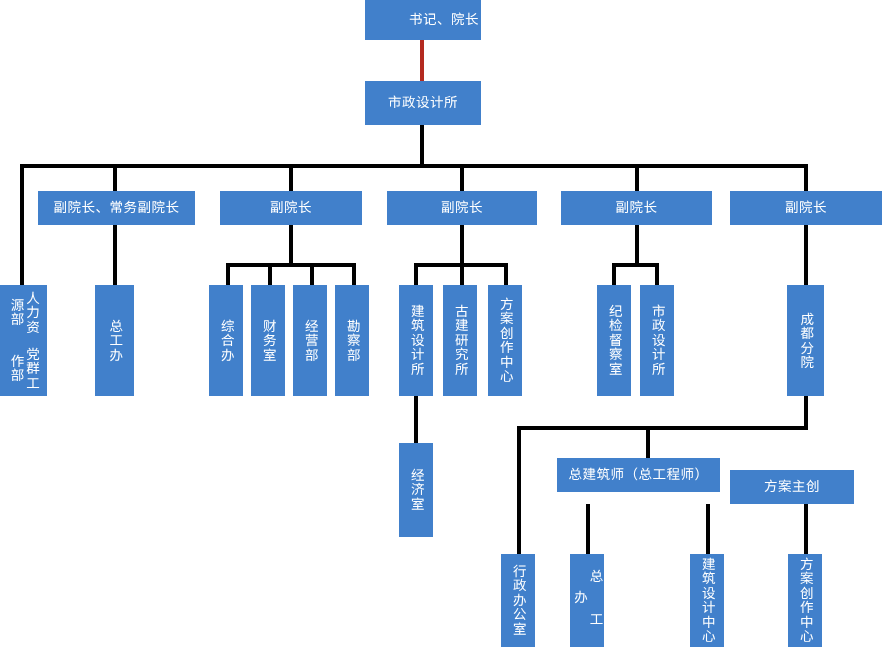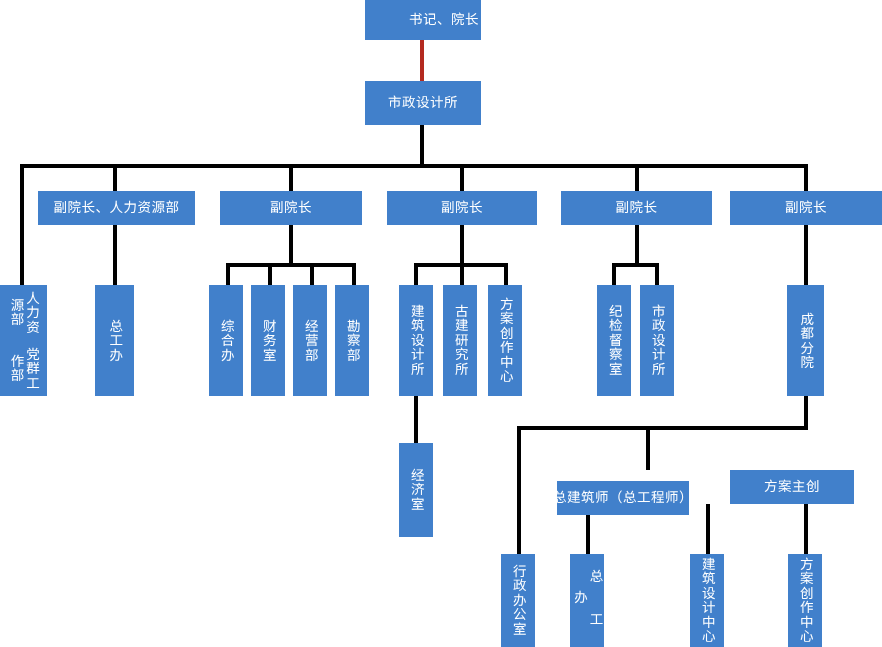--- a/index.html
+++ b/index.html
@@ -118,21 +118,21 @@
 
   <div class="conn" style="left:586px; top:504px; width:4px; height:50px;"></div>
   <div class="conn" style="left:706px; top:504px; width:4px; height:50px;"></div>
 
   <div class="conn" style="left:804px; top:504px; width:4px; height:50px;"></div>
 
   <div class="node h" style="left:365px; top:0px; width:116px; height:40px;padding-left:42px;">书记、院长</div>
 
   <div class="node h" style="left:365px; top:81px; width:116px; height:44px;">市政设计所</div>
 
-  <div class="node h" style="left:38px; top:191px; width:157px; height:34px;">副院长、人力资源部</div>
+  <div class="node h" style="left:38px; top:191px; width:157px; height:34px;">副院长、常务副院长</div>
 
   <div class="node h" style="left:220px; top:191px; width:142px; height:34px;">副院长</div>
 
   <div class="node h" style="left:387px; top:191px; width:150px; height:34px;">副院长</div>
 
   <div class="node h" style="left:561px; top:191px; width:151px; height:34px;">副院长</div>
 
   <div class="node h" style="left:730px; top:191px; width:152px; height:34px;">副院长</div>
 
   <div class="node v dual" style="left:0px; top:285px; width:47px; height:111px;">
@@ -157,21 +157,21 @@
   <div class="node v" style="left:488px; top:285px; width:34px; height:111px;">方案创作中心</div>
 
   <div class="node v" style="left:597px; top:285px; width:34px; height:111px;">纪检督察室</div>
 
   <div class="node v" style="left:640px; top:285px; width:34px; height:111px;">市政设计所</div>
 
   <div class="node v" style="left:787px; top:285px; width:37px; height:111px;">成都分院</div>
 
   <div class="node v" style="left:399px; top:443px; width:34px; height:94px;">经济室</div>
 
-  <div class="node h" style="left:557px; top:481px; width:132px; height:34px;">总建筑师（总工程师）</div>
+  <div class="node h" style="left:557px; top:458px; width:163px; height:34px;">总建筑师（总工程师）</div>
 
   <div class="node h" style="left:730px; top:470px; width:124px; height:34px;">方案主创</div>
 
   <div class="node v" style="left:501px; top:554px; width:34px; height:93px;">行政办公室</div>
 
   <div class="node v wide-space" style="left:570px; top:554px; width:34px; height:93px;">总 工 办</div>
 
   <div class="node v" style="left:690px; top:554px; width:34px; height:93px;">建筑设计中心</div>
 
   <div class="node v" style="left:788px; top:554px; width:34px; height:93px;">方案创作中心</div>

